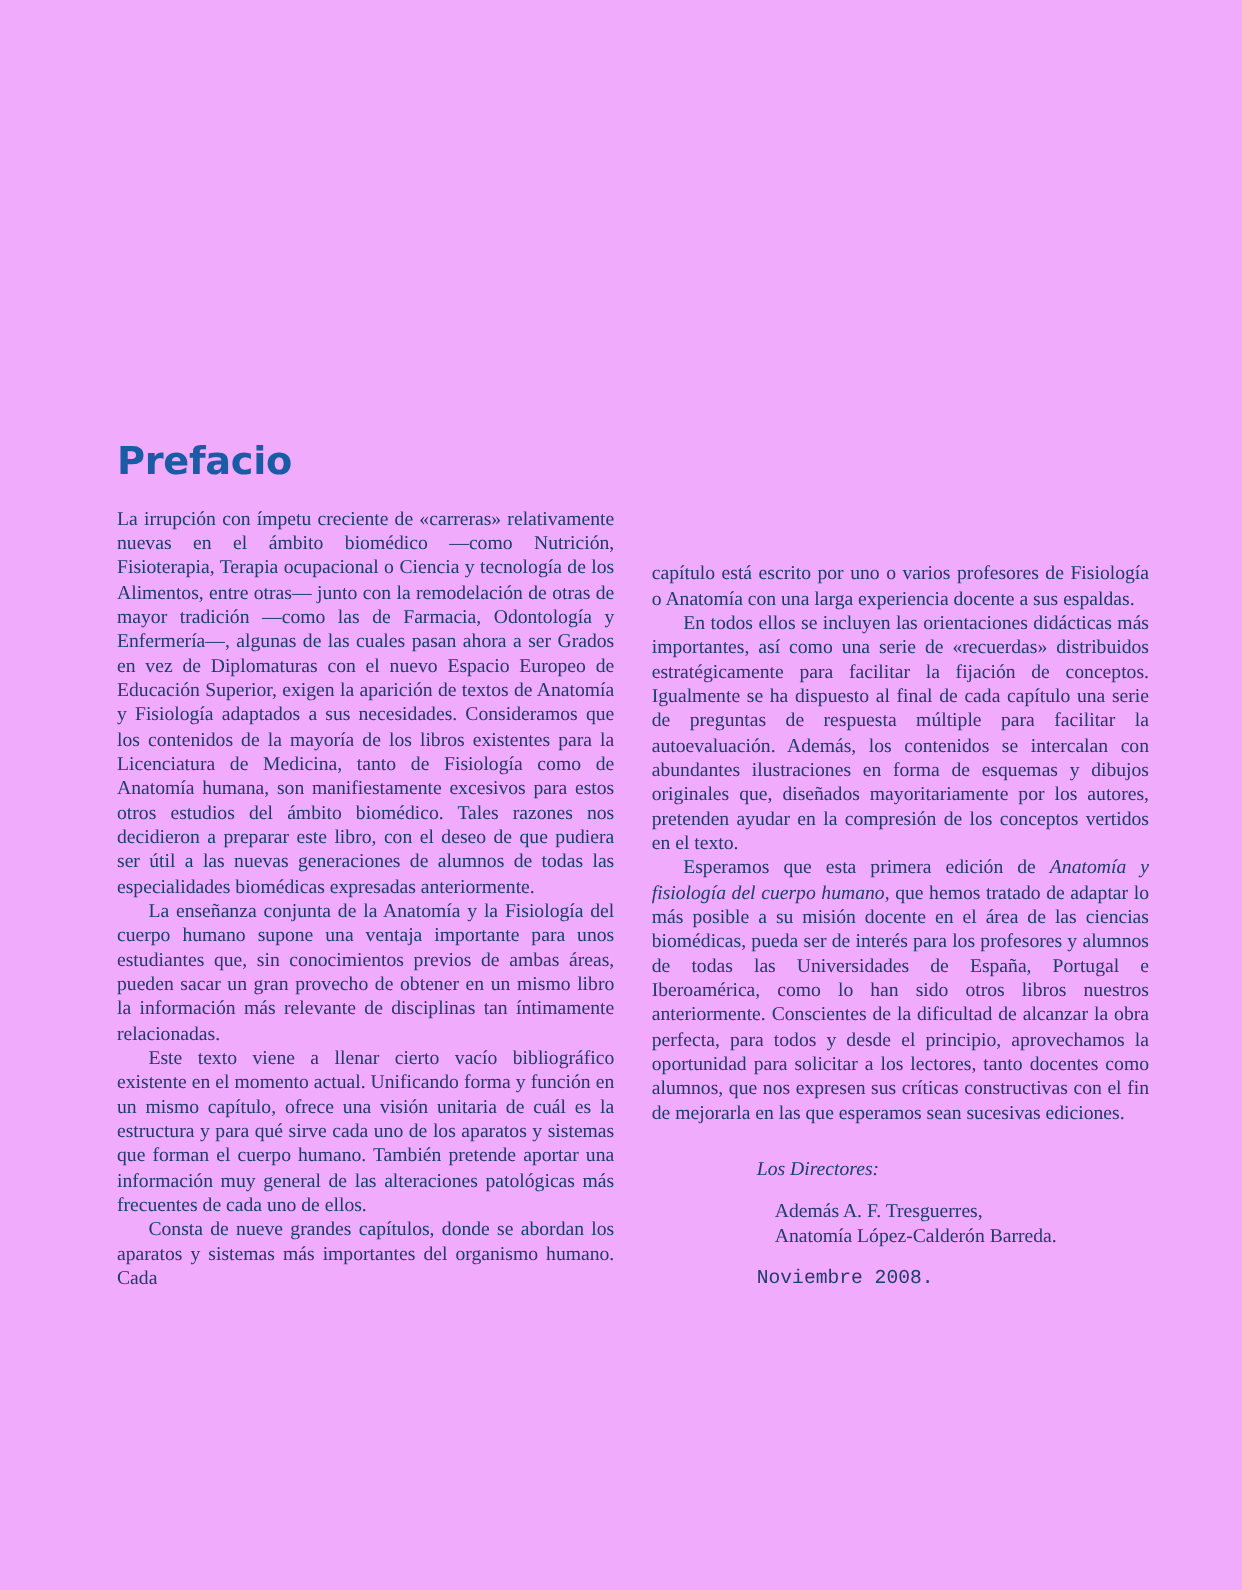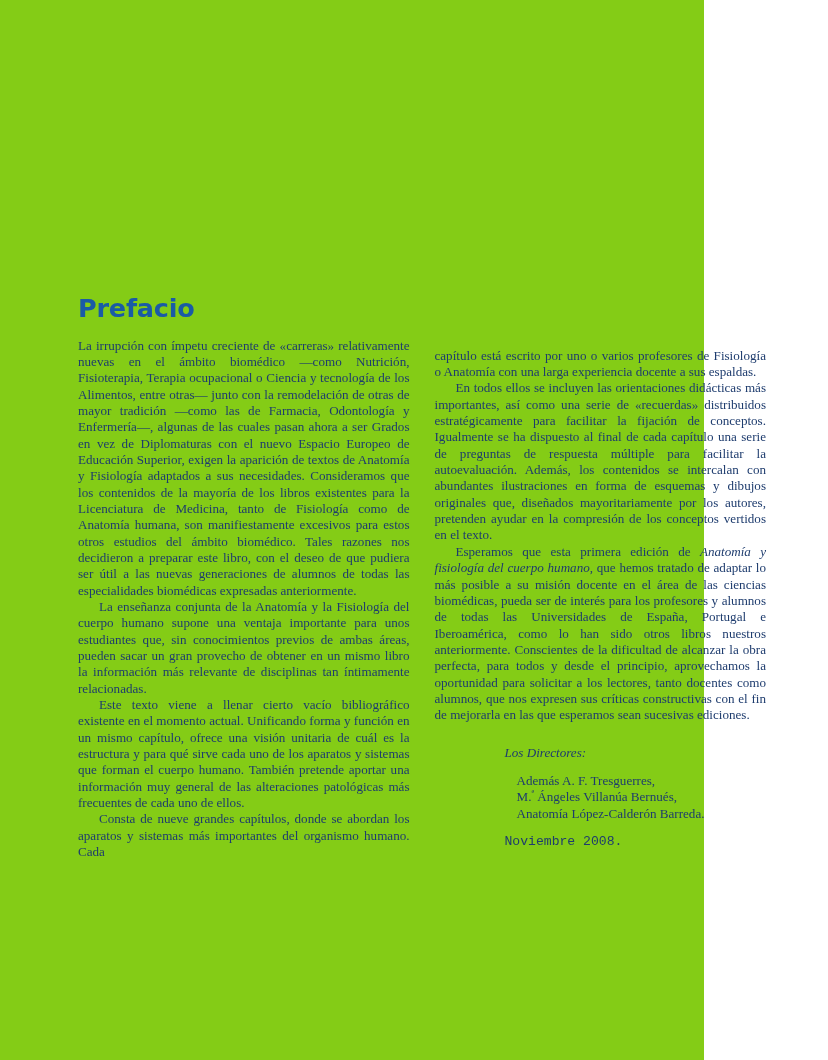--- a/index.html
+++ b/index.html
@@ -9,23 +9,23 @@
   body {
     width: 828px;
     height: 1060px;
     background: #ffffff;
     font-family: "Liberation Serif", serif;
     overflow: hidden;
   }
 
   .page {
     position: relative;
-    width: 704px;
+    width: 828px;
     height: 1060px;
-    background: #84cc16;
+    background: #f0abfc;
   }
 
   
   .content {
     position: absolute;
     left: 78px;
     top: 296px;
     width: 688px;
   }
 
@@ -38,21 +38,21 @@
     color: #1a5ba6;
     letter-spacing: -0.2px;
     margin: 0 0 16px 0;
     padding: 0;
   }
 
   
   .columns {
     display: flex;
     flex-direction: row;
-    align-items: center;
+    align-items: flex-end;
     width: 688px;
   }
   .col {
     width: 338px;
   }
   .col-left  { margin-right: 12px; }
   .col-right { margin-left: 13px; }
 
   .body-text p {
     margin: 0;
@@ -129,21 +129,20 @@
 
       <div class="col col-right body-text">
         <p class="first">capítulo está escrito por uno o varios profesores de Fisiología o Anatomía con una larga experiencia docente a sus espaldas.</p>
         <p>En todos ellos se incluyen las orientaciones didácticas más importantes, así como una serie de «recuerdas» distribuidos estratégicamente para facilitar la fijación de conceptos. Igualmente se ha dispuesto al final de cada capítulo una serie de preguntas de respuesta múltiple para facilitar la autoevaluación. Además, los contenidos se intercalan con abundantes ilustraciones en forma de esquemas y dibujos originales que, diseñados mayoritariamente por los autores, pretenden ayudar en la compresión de los conceptos vertidos en el texto.</p>
         <p><span>Esperamos que esta primera edición de </span><span class="italic-title">Anatomía y fisiología del cuerpo humano</span><span>, que hemos tratado de adaptar lo más posible a su misión docente en el área de las ciencias biomédicas, pueda ser de interés para los profesores y alumnos de todas las Universidades de España, Portugal e Iberoamérica, como lo han sido otros libros nuestros anteriormente. Conscientes de la dificultad de alcanzar la obra perfecta, para todos y desde el principio, aprovechamos la oportunidad para solicitar a los lectores, tanto docentes como alumnos, que nos expresen sus críticas constructivas con el fin de mejorarla en las que esperamos sean sucesivas ediciones.</span></p>
 
         <div class="signature">
           <div class="sig-heading">Los Directores:</div>
           <div class="sig-names">
             <div>Además A. F. Tresguerres,</div>
-            <div><span>M.</span><span class="ordinal">ª</span><span> </span><span>Ángeles Villanúa Bernués,</span></div>
             <div>Anatomía López-Calderón Barreda.</div>
           </div>
           <div class="sig-date">Noviembre 2008.</div>
         </div>
       </div>
 
     </div>
   </div>
 </div>
 

